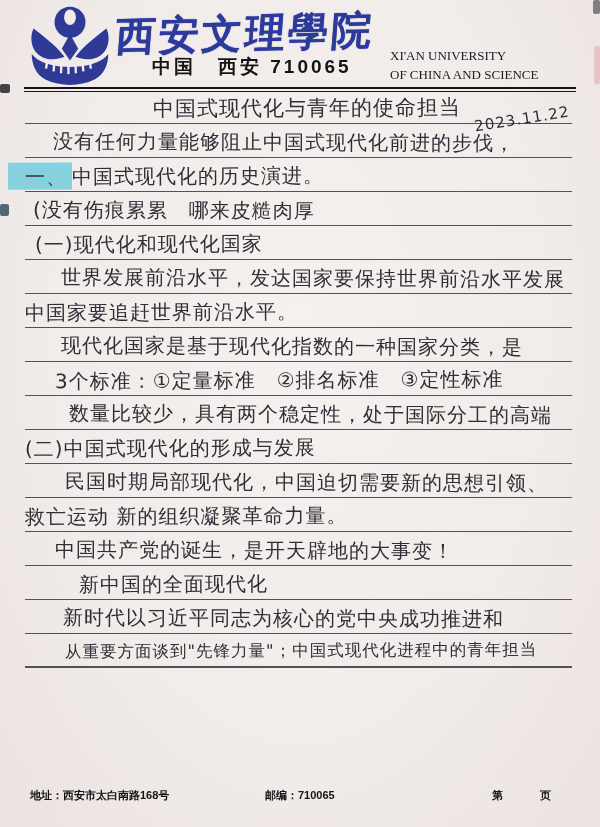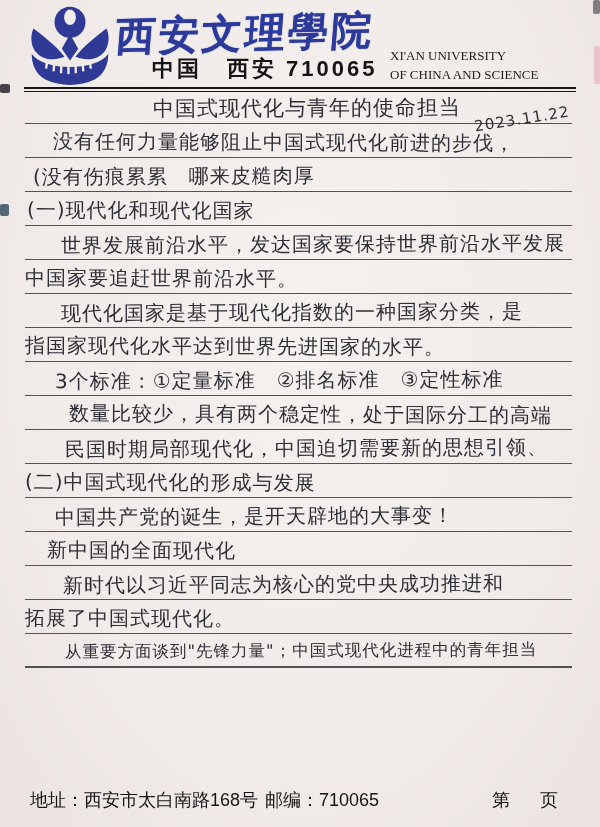--- a/index.html
+++ b/index.html
@@ -11,21 +11,21 @@
   
   .logo{position:absolute;left:24px;top:4px;width:92px;height:82px;}
   .cn-title{
     position:absolute;left:116px;top:6px;
     font-family:"DejaVu Serif",serif;font-weight:bold;font-size:40px;
     color:#2b3a9b;letter-spacing:3px;transform:skewX(-6deg) rotate(-1.5deg);
     text-shadow:0 0 1px #2b3a9b;white-space:nowrap;
   }
   .cn-sub{
     position:absolute;left:152px;top:54px;
-    font-weight:bold;font-size:22px;color:#141414;letter-spacing:3px;white-space:nowrap;
+    font-weight:bold;font-size:19px;color:#141414;letter-spacing:3px;white-space:nowrap;
   }
   .en-block{
     position:absolute;left:390px;top:38px;width:185px;
     font-family:"Liberation Serif",serif;font-size:13px;line-height:19px;color:#1c1c1c;
     white-space:nowrap;
     margin-top:8px;
   }
   .rule-double{position:absolute;left:24px;top:87px;width:552px;border-top:2.5px solid #161616;}
   .rule-double::after{content:"";display:block;height:1px;background:#161616;margin-top:2px;}
   
@@ -45,21 +45,21 @@
   .tight .hw{font-size:16.5px;}
   .title-text{margin-left:128px;font-size:21px;}
   .date{
     position:absolute;right:2px;bottom:-5px;font-size:15px;color:#2e2e36;
     font-family:"DejaVu Sans",sans-serif;transform:rotate(-9deg);letter-spacing:1px;
   }
   .hl{
     background:#85d1dd;margin-left:-17px;padding:2px 5px 1px 17px;border-radius:1px;
   }
   
-  .footer{position:absolute;left:30px;top:788px;width:545px;height:22px;font-weight:normal;font-size:18px;color:#141414;}
+  .footer{position:absolute;left:30px;top:788px;width:545px;height:22px;font-weight:bold;font-size:11px;color:#141414;}
   .footer span{position:absolute;white-space:nowrap;}
   .f-address{left:0;}
   .f-post{left:235px;}
   .f-page-pre{left:462px;}
   .f-page-suf{left:510px;}
   
   .art{position:absolute;border-radius:2px;}
   .art-tr{right:0;top:0;width:7px;height:14px;background:rgba(40,40,45,.55);}
   .art-left1{left:0;top:84px;width:10px;height:9px;background:rgba(25,25,30,.8);}
   .art-left2{left:0;top:204px;width:9px;height:12px;background:rgba(30,60,80,.75);}
@@ -105,77 +105,77 @@
     <div class="row">
       <span class="hw title-text">中国式现代化与青年的使命担当</span>
       <span class="date">2023.11.22</span>
     </div>
 
     <div class="row">
       <span class="hw" style="margin-left:28px">没有任何力量能够阻止中国式现代化前进的步伐，</span>
     </div>
 
 
+    <div class="row">
+      <span class="hw"><span class="hl">一、</span><span>中国式现代化的历史演进。</span></span>
+    </div>
 
     <div class="row">
       <span class="hw" style="margin-left:8px">(没有伤痕累累　哪来皮糙肉厚</span>
     </div>
 
     <div class="row">
-      <span class="hw" style="margin-left:2px">(一)现代化和现代化国家</span>
+      <span class="hw" style="margin-left:10px">(一)现代化和现代化国家</span>
     </div>
 
     <div class="row">
       <span class="hw" style="margin-left:36px">世界发展前沿水平，发达国家要保持世界前沿水平发展</span>
     </div>
 
     <div class="row">
       <span class="hw">中国家要追赶世界前沿水平。</span>
     </div>
 
     <div class="row">
       <span class="hw" style="margin-left:36px">现代化国家是基于现代化指数的一种国家分类，是</span>
     </div>
 
-    <div class="row">
-      <span class="hw">指国家现代化水平达到世界先进国家的水平。</span>
-    </div>
 
     <div class="row">
       <span class="hw" style="margin-left:30px">3个标准：①定量标准　②排名标准　③定性标准</span>
     </div>
 
     <div class="row">
       <span class="hw" style="margin-left:44px">数量比较少，具有两个稳定性，处于国际分工的高端</span>
     </div>
 
     <div class="row">
+      <span class="hw">(二)中国式现代化的形成与发展</span>
+    </div>
+
+    <div class="row">
       <span class="hw" style="margin-left:40px">民国时期局部现代化，中国迫切需要新的思想引领、</span>
     </div>
 
     <div class="row">
-      <span class="hw">(二)中国式现代化的形成与发展</span>
+      <span class="hw">救亡运动 新的组织凝聚革命力量。</span>
     </div>
-
 
     <div class="row">
       <span class="hw" style="margin-left:30px">中国共产党的诞生，是开天辟地的大事变！</span>
     </div>
 
     <div class="row">
-      <span class="hw" style="margin-left:22px">新中国的全面现代化</span>
+      <span class="hw" style="margin-left:54px">新中国的全面现代化</span>
     </div>
 
     <div class="row">
       <span class="hw" style="margin-left:38px">新时代以习近平同志为核心的党中央成功推进和</span>
     </div>
 
-    <div class="row">
-      <span class="hw">拓展了中国式现代化。</span>
-    </div>
 
     <div class="row tight">
       <span class="hw" style="margin-left:40px">从重要方面谈到"先锋力量"；中国式现代化进程中的青年担当</span>
     </div>
 
   </div>
 
   <div class="footer">
     <span class="f-address">地址：西安市太白南路168号</span>
     <span class="f-post">邮编：710065</span>

